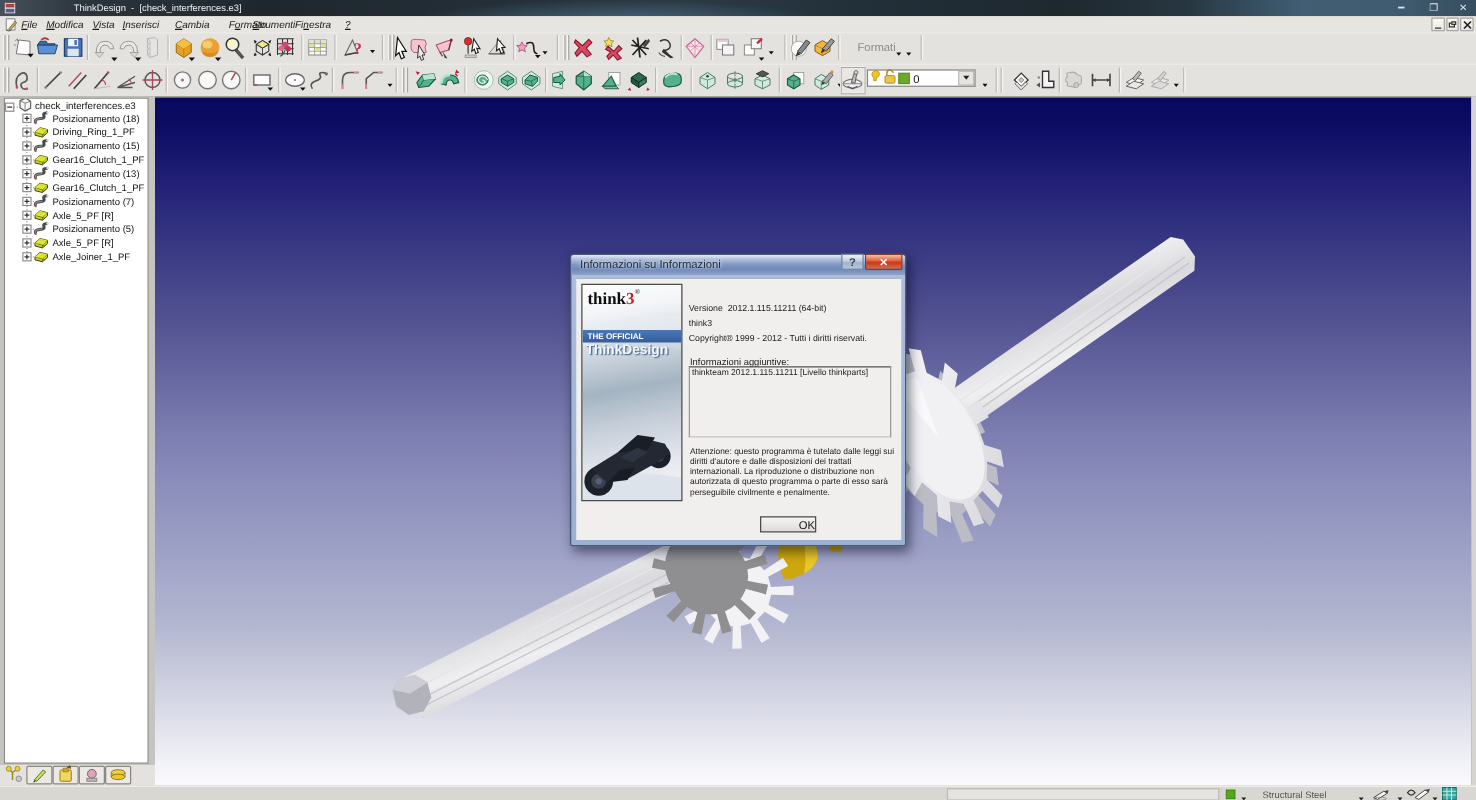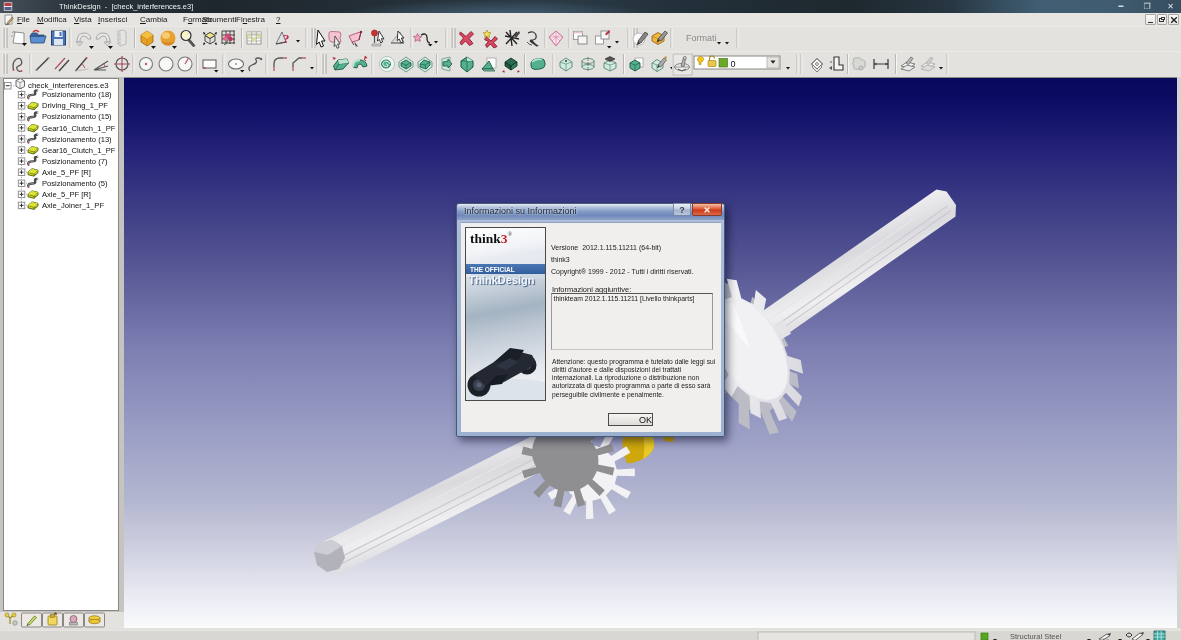--- a/index.html
+++ b/index.html
@@ -4,21 +4,21 @@
 <style>
 * { margin:0; padding:0; box-sizing:border-box; }
 html,body { width:1181px; height:640px; overflow:hidden; font-family:"Liberation Sans", sans-serif; background:#e3e1dd; }
 #app { position:absolute; top:0; left:0; width:1181px; height:640px; background:#e3e1dd; }
 #titlebar { position:absolute; top:0; left:0; width:1181px; height:13px;
   background:linear-gradient(90deg,#45505a 0%,#2b343c 6%,#1f272e 18%,#232e36 32%,#2b3b46 46%,#223039 58%,#1e282f 72%,#2c3e4a 85%,#3a4f5d 94%,#33444f 100%);
 }
 #titlebar .ttext { position:absolute; left:17px; top:2px; font-size:7.5px; color:#eef2f5;margin-left:42px; }
 .winbtn { position:absolute; top:0; height:13px; color:#dfe7ec; font-size:8px; text-align:center; line-height:13px; }
 #menubar { position:absolute; top:13px; left:0; width:1181px; height:13px; background:#e7e5e1; font-size:8px; color:#1a1a1a; }
-#menubar span.mi { position:absolute; top:2px; }
+#menubar span.mi { position:absolute; top:2px;font-style:italic; }
 #tb1 { position:absolute; top:26px; left:0; width:1181px; height:25px; }
 #tb2 { position:absolute; top:51px; left:0; width:1181px; height:26px; }
 #contentedge { position:absolute; top:77px; left:0; width:1181px; height:551px; background:#8c8a86; }
 #leftpanel { position:absolute; top:77px; left:0; width:124px; height:551px; background:#c6c4c0; }
 #tree { position:absolute; top:1px; left:3px; width:116px; height:533px; background:#ffffff; border:1px solid #8a8884; overflow:hidden; }
 #treetabs { position:absolute; top:535px; left:0; width:124px; height:16px; }
 #viewport { position:absolute; top:78px; left:124px; width:1053px; height:550px; }
 #rightedge { position:absolute; top:77px; left:1177px; width:4px; height:551px; background:#d6d4d0; }
 #statusbar { position:absolute; top:628px; left:0; width:1150px; height:12px; }
 #dlg { position:absolute; left:456px; top:202.5px; width:269px; height:234.5px; font-family:"Liberation Sans", sans-serif; }

